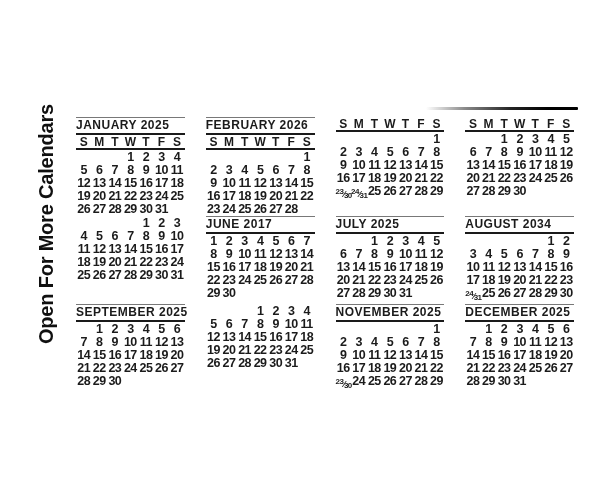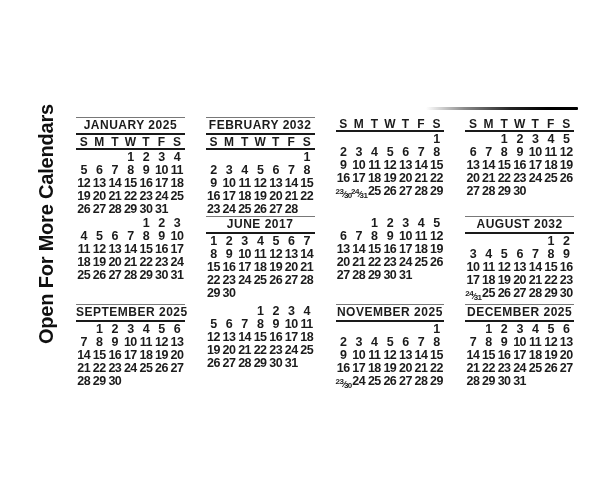--- a/index.html
+++ b/index.html
@@ -21,21 +21,21 @@
     background:linear-gradient(to right,rgba(0,0,0,0),rgba(0,0,0,0.45) 25%,rgba(0,0,0,0.85) 55%,#000 80%);
     border-radius:1px;
   }
   .grid{
     position:absolute;left:76px;top:117px;width:498px;
     display:grid;grid-template-columns:repeat(4,1fr);column-gap:21px;row-gap:0;
   }
   .month{min-width:0;}
   .month-title{
     font-size:12px;line-height:13px;font-weight:bold;letter-spacing:0.5px;
-    text-align:center;white-space:nowrap;
+    text-align:left;white-space:nowrap;
     border-top:1px solid rgba(30,30,30,0.6);
     border-bottom:2px solid #1a1a1a;
     padding:1px 0 1px;
   }
   .dow{
     display:grid;grid-template-columns:repeat(7,1fr);
     font-weight:bold;font-size:12px;line-height:12px;text-align:center;
     border-bottom:2px solid #1a1a1a;padding-top:1px;
   }
   .weeks{margin-top:1px;}
@@ -109,21 +109,21 @@
             <span class="cell">28</span>
             <span class="cell">29</span>
             <span class="cell">30</span>
             <span class="cell">31</span>
             <span class="cell"></span>
           </div>
         </div>
   </div>
 
   <div class="month">
-    <div class="month-title">FEBRUARY 2032</div>
+    <div class="month-title">FEBRUARY 2026</div>
     <div class="dow">
           <span>S</span>
           <span>M</span>
           <span>T</span>
           <span>W</span>
           <span>T</span>
           <span>F</span>
           <span>S</span>
         </div>
     <div class="weeks">
@@ -390,20 +390,21 @@
             <span class="cell"></span>
             <span class="cell"></span>
             <span class="cell"></span>
             <span class="cell"></span>
             <span class="cell"></span>
           </div>
         </div>
   </div>
 
   <div class="month">
+    <div class="month-title">JULY 2025</div>
 
     <div class="weeks">
           <div class="week">
             <span class="cell"></span>
             <span class="cell"></span>
             <span class="cell">1</span>
             <span class="cell">2</span>
             <span class="cell">3</span>
             <span class="cell">4</span>
             <span class="cell">5</span>
@@ -441,21 +442,21 @@
             <span class="cell">29</span>
             <span class="cell">30</span>
             <span class="cell">31</span>
             <span class="cell"></span>
             <span class="cell"></span>
           </div>
         </div>
   </div>
 
   <div class="month">
-    <div class="month-title">AUGUST 2032</div>
+    <div class="month-title">AUGUST 2034</div>
 
     <div class="weeks">
           <div class="week">
             <span class="cell"></span>
             <span class="cell"></span>
             <span class="cell"></span>
             <span class="cell"></span>
             <span class="cell"></span>
             <span class="cell">1</span>
             <span class="cell">2</span>

